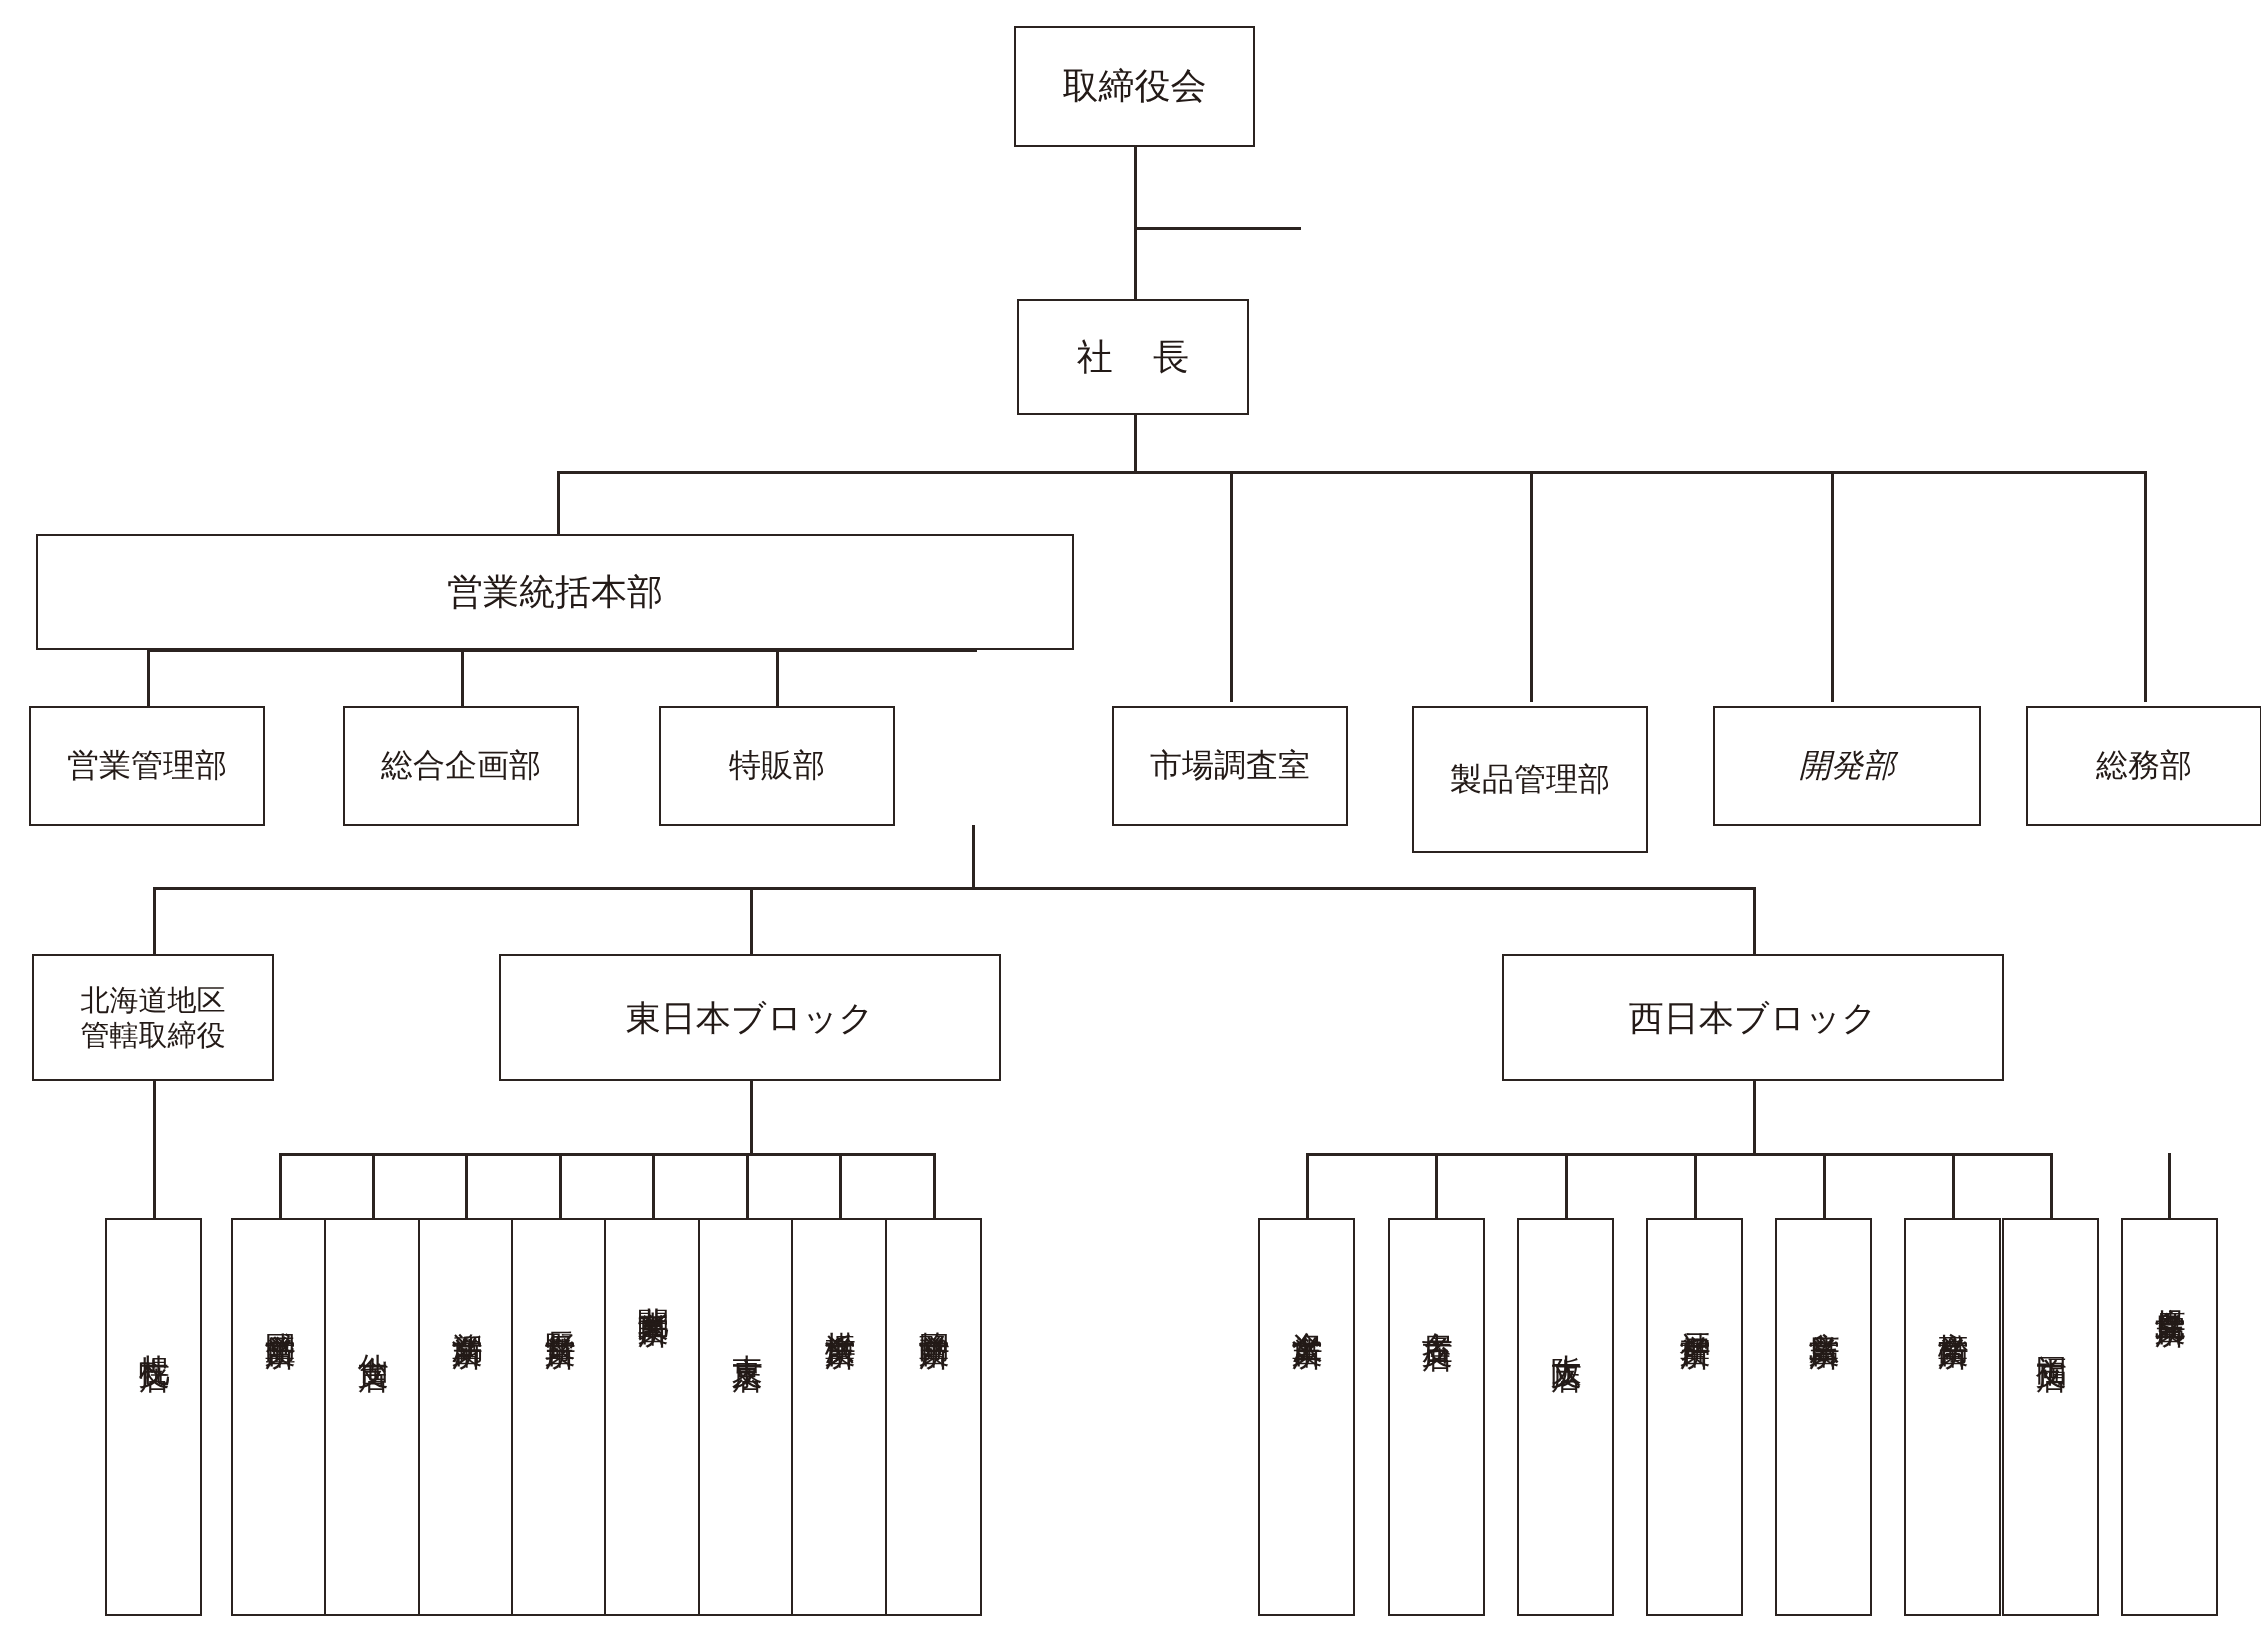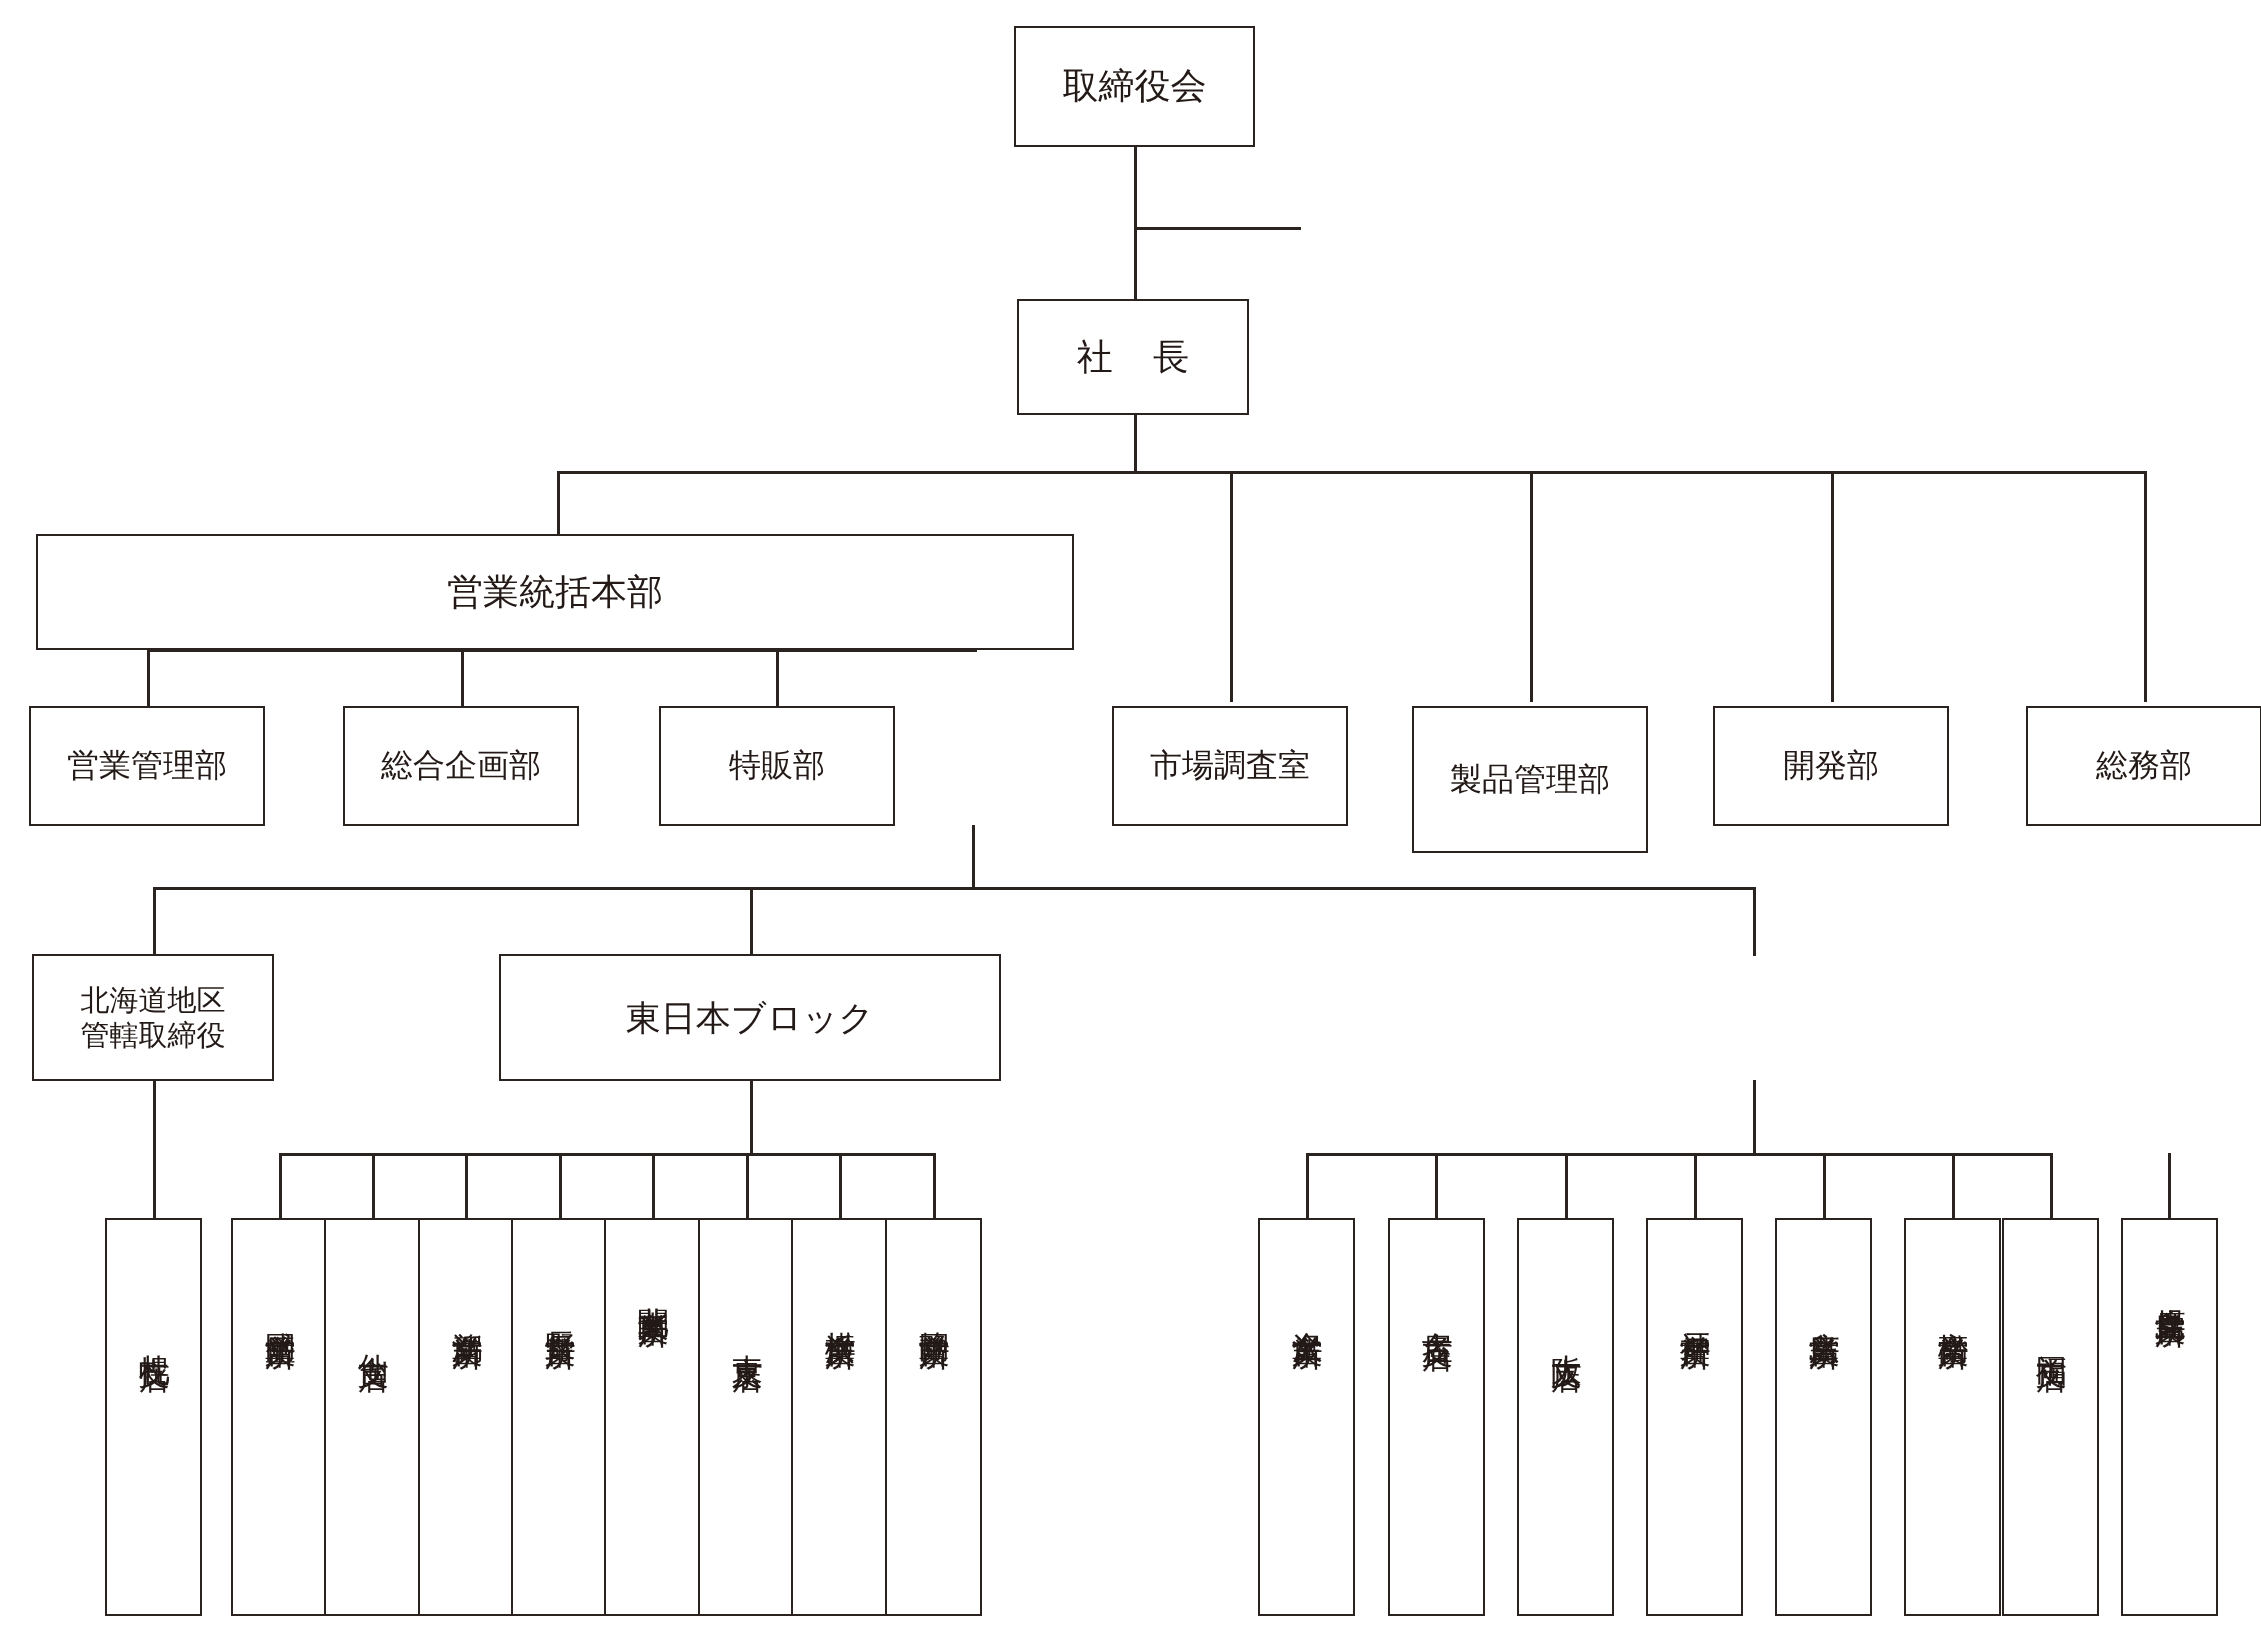--- a/index.html
+++ b/index.html
@@ -146,37 +146,40 @@
   </div>
 
   <div class="node h-node tier-dept" style="left:1112px; top:706px; width:236px; height:120px;">
     <span class="label">市場調査室</span>
   </div>
 
   <div class="node h-node tier-dept" style="left:1412px; top:706px; width:236px; height:147px;">
     <span class="label">製品管理部</span>
   </div>
 
-  <div class="node h-node tier-dept" style="left:1713px; top:706px; width:236px; height:120px;">
+  <div class="node h-node tier-dept" style="left:1713px; top:706px; width:268px; height:120px;font-style:italic;">
     <span class="label">開発部</span>
   </div>
 
   <div class="node h-node tier-dept" style="left:2026px; top:706px; width:236px; height:120px;">
     <span class="label">総務部</span>
   </div>
 
   <div class="node h-node tier-dir" style="left:32px; top:954px; width:242px; height:127px;">
     <span class="label">北海道地区
 管轄取締役</span>
   </div>
 
   <div class="node h-node tier-block" style="left:499px; top:954px; width:502px; height:127px;">
     <span class="label">東日本ブロック</span>
   </div>
 
+  <div class="node h-node tier-block" style="left:1502px; top:954px; width:502px; height:127px;">
+    <span class="label">西日本ブロック</span>
+  </div>
 
   <div class="node v-node tier-leaf" style="left:105px; top:1218px; width:97px; height:398px; padding-top:110px;">
     <span class="label">札幌支店</span>
   </div>
 
   <div class="node v-node tier-leaf" style="left:231px; top:1218px; width:97px; height:398px; padding-top:87px;">
     <span class="label">盛岡営業所</span>
   </div>
 
   <div class="node v-node tier-leaf" style="left:324px; top:1218px; width:97px; height:398px; padding-top:110px;">

